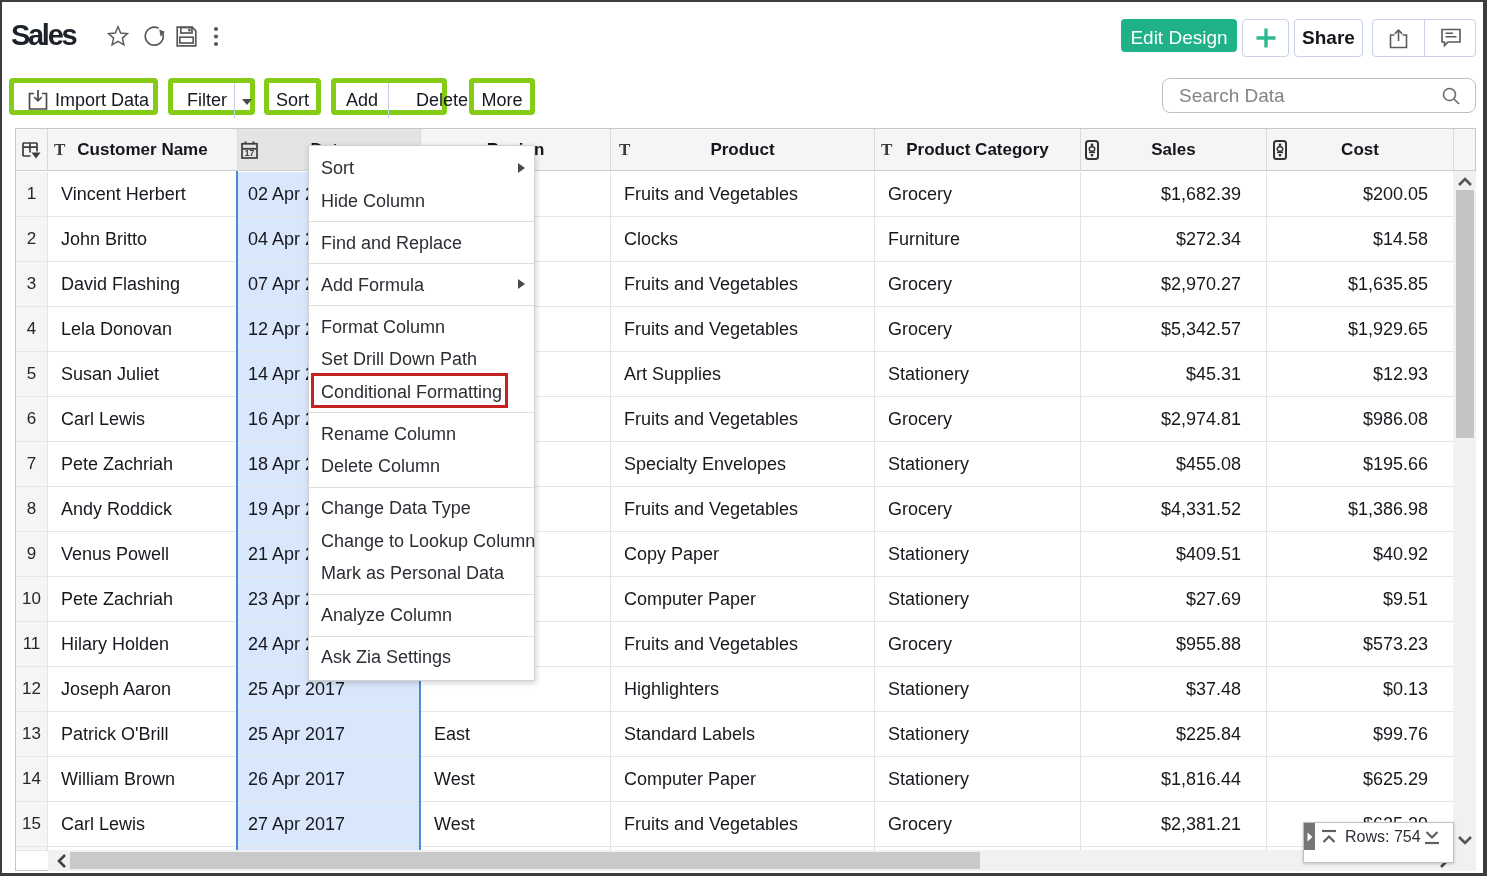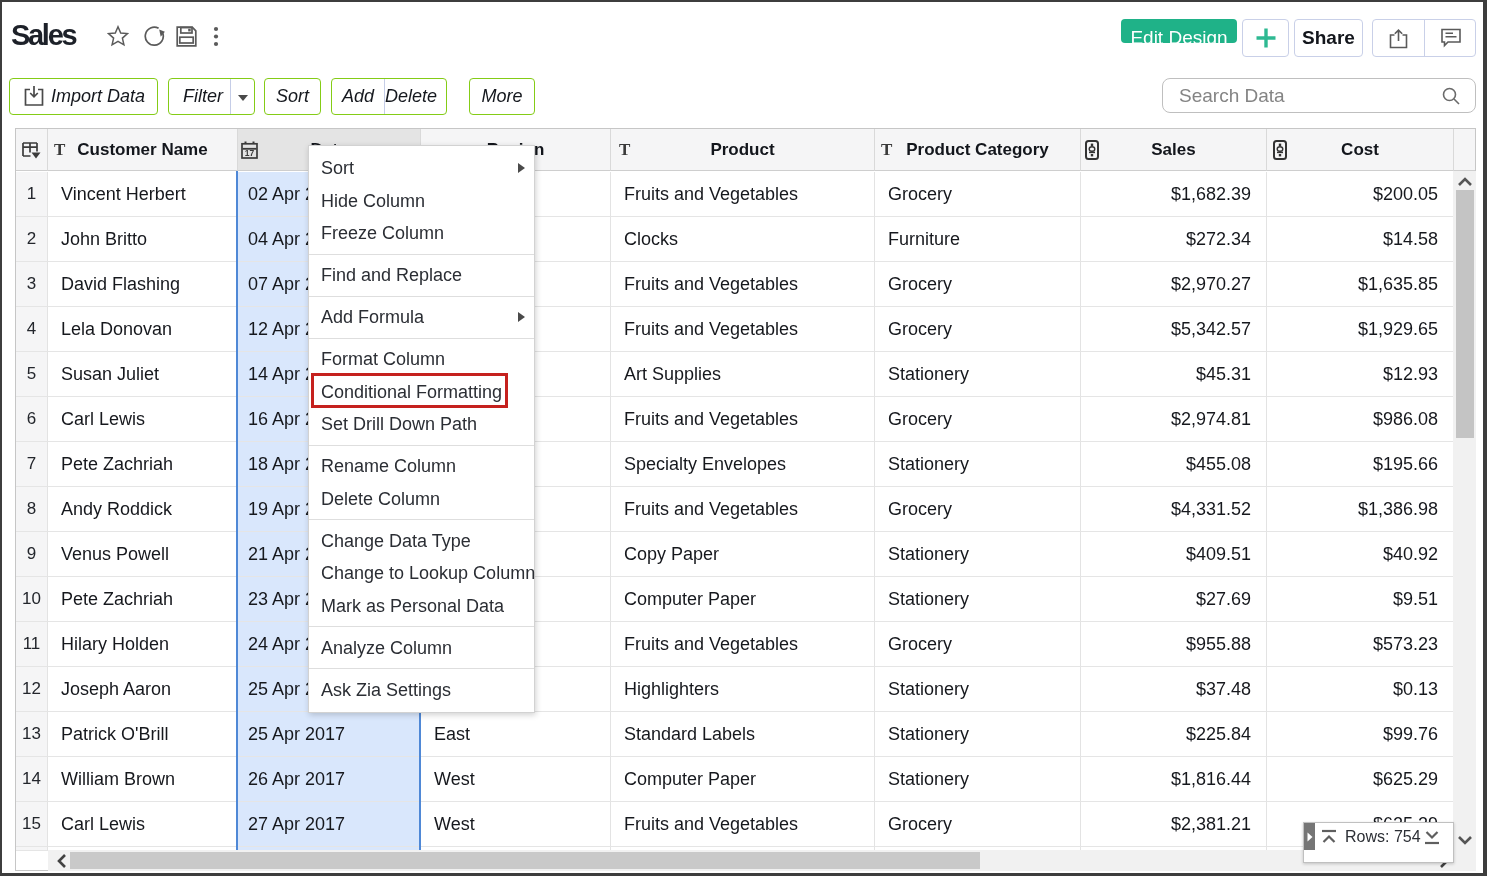--- a/index.html
+++ b/index.html
@@ -4,31 +4,31 @@
 <style>
 * { margin:0; padding:0; box-sizing:border-box; }
 html,body { width:1487px; height:876px; background:#fff; font-family:"Liberation Sans", sans-serif; overflow:hidden; }
 #page { position:absolute; left:0; top:0; width:1487px; height:876px; background:#fff; }
 #frame { position:absolute; left:0; top:0; width:1487px; height:876px;
   border-top:2px solid #3d3d3d; border-left:2px solid #3d3d3d; border-right:4px solid #3d3d3d; border-bottom:3px solid #3d3d3d; z-index:20; pointer-events:none; }
 .abs { position:absolute; }
 
 
 #title { left:11px; top:19px; font-size:29px; font-weight:bold; color:#1d2129; letter-spacing:-2.3px; }
-#btn-edit { left:1121px; top:19px; width:116px; height:24px; background:#1fb288; border-radius:4px;
+#btn-edit { left:1121px; top:19px; width:116px; height:33px; background:#1fb288; border-radius:4px;
   color:#fff; font-size:19px; text-align:center; line-height:38px; }
 .wbtn { background:#fff; border:1px solid #c9d0e8; border-radius:4px; height:38px; top:19px; }
 #btn-plus { left:1242px; width:47px; }
 #btn-share { left:1294px; width:69px; color:#13161c; font-size:19px; font-weight:bold; text-align:center; line-height:36px; }
 #btn-icons { left:1372px; width:104px; }
 #btn-icons .div { position:absolute; left:51px; top:0px; width:1px; height:36px; background:#c9d0e8; }
 
 
-.tbtn { top:78px; height:37px; background:#fff; border:1px solid #84cc16; border-radius:4px;
-  color:#15181e; font-size:18px; text-align:center; line-height:35px;font-style:italic; }
+.tbtn { top:78px; height:37px; background:#fff; border:5px solid #84cc16; border-radius:4px;
+  color:#15181e; font-size:18px; text-align:center; line-height:35px; }
 #b-import { left:9px; width:149px; text-align:left; padding-left:41px; }
 #b-filter { left:168px; width:87px; text-align:left; padding-left:14px; }
 #b-filter .div { position:absolute; left:61px; top:0; width:1px; height:35px; background:#c5cde7; }
 #b-filter .caret { position:absolute; left:69px; top:16px; width:0; height:0; border-left:5px solid transparent; border-right:5px solid transparent; border-top:6px solid #4a4a4a; }
 #b-sort { left:264px; width:57px; }
 #b-adddel { left:331px; width:116px; }
 #b-adddel .div { position:absolute; left:52px; top:0; width:1px; height:35px; background:#c5cde7; }
 #b-more { left:469px; width:66px; }
 #search { left:1162px; top:78px; width:314px; height:35px; border:1px solid #bfbfbf; border-radius:8px; }
 #search .ph { position:absolute; left:16px; top:6px; font-size:19px; color:#848484; }
@@ -39,21 +39,21 @@
 .hrow { position:absolute; left:0; top:0; width:1438px; height:42px; display:flex; }
 .hc { position:relative; background:#f5f5f6; border-right:1px solid #d9d9d9; border-bottom:1px solid #cecece;
   font-weight:bold; font-size:17px; color:#13161c; text-align:center; line-height:41px; }
 .row { position:absolute; left:0; width:1438px; height:45px; display:flex; }
 .cell { position:relative; background:#fff; border-right:1px solid #e3e3e3; border-bottom:1px solid #e5e5e5;
   font-size:18px; color:#16181d; line-height:44px; padding:0 13px; white-space:nowrap; overflow:hidden; }
 .c0 { width:32px; } .c1 { width:190px; } .c2 { width:183px; } .c3 { width:190px; }
 .c4 { width:264px; } .c5 { width:206px; } .c6 { width:186px; } .c7 { width:187px; }
 .num { background:#f5f5f6; text-align:center; padding:0; font-size:17px; color:#23262c; }
 .date { background:#d9e7fc; padding:0 10px; }
-.amt { text-align:right; padding-right:15px; }
+.amt { text-align:right; padding-right:25px; }
 .hdate { background:#e4e4e4; }
 #bluleft { left:236px; top:171px; width:2px; height:679px; background:#4f88d6; }
 #blurite { left:419px; top:171px; width:2px; height:679px; background:#4f88d6; }
 
 
 #vsb { left:1453px; top:171px; width:23px; height:679px; background:#f1f1f1; }
 #vthumb { left:1456px; top:190px; width:18px; height:248px; background:#c4c4c4; }
 #hsb { left:48px; top:850px; width:1428px; height:21px; background:#f1f1f1; }
 #hthumb { left:70px; top:852px; width:910px; height:17px; background:#c9c9c9; }
 
@@ -116,21 +116,21 @@
 
   <div class="abs tbtn" id="b-import"><svg style="position:absolute;left:13px;top:6px" width="22" height="22" viewBox="0 0 22 22" fill="none" stroke="#4a4a4a" stroke-width="1.7">
         <path d="M7 4.5 H2.5 V20 H19.5 V4.5 H15"></path>
         <path d="M11 1 V11.5 M7.2 8 L11 11.8 L14.8 8"></path>
       </svg>Import Data</div>
   <div class="abs tbtn" id="b-filter">Filter<div class="div"></div><div class="caret"></div></div>
   <div class="abs tbtn" id="b-sort">Sort</div>
   <div class="abs tbtn" id="b-adddel">
       <span style="position:absolute;left:0;top:0;width:52px;text-align:center;">Add</span>
       <div class="div"></div>
-      <span style="position:absolute;left:53px;top:0;width:79px;text-align:left;">Delete</span>
+      <span style="position:absolute;left:53px;top:0;width:79px;text-align:right;">Delete</span>
     </div>
   <div class="abs tbtn" id="b-more">More</div>
   <div class="abs" id="search">
       <span class="ph">Search Data</span>
     <svg style="position:absolute;right:14px;top:7px" width="20" height="20" viewBox="0 0 20 20" fill="none" stroke="#6a6a6a" stroke-width="1.6">
         <circle cx="8.5" cy="8.5" r="6"></circle>
         <path d="M13 13 L18 18"></path>
       </svg>
   </div>
 
@@ -349,29 +349,28 @@
   <svg class="abs" style="left:56px;top:853px" width="12" height="16" viewBox="0 0 12 16" fill="none" stroke="#424242" stroke-width="2.6">
       <path d="M9 2 L3 8 L9 14"></path>
     </svg>
   <svg class="abs" style="left:1438px;top:853px" width="12" height="16" viewBox="0 0 12 16" fill="none" stroke="#424242" stroke-width="2.6">
       <path d="M3 2 L9 8 L3 14"></path>
     </svg>
 
   <div class="abs" id="menu">
     <div class="mi">Sort<div class="sub"></div></div>
     <div class="mi">Hide Column</div>
-    <div class="mi">Freeze Column</div>
     <div class="msep"></div>
     <div class="mi">Find and Replace</div>
     <div class="msep"></div>
     <div class="mi">Add Formula<div class="sub"></div></div>
     <div class="msep"></div>
     <div class="mi">Format Column</div>
+    <div class="mi">Set Drill Down Path</div>
     <div class="mi">Conditional Formatting</div>
-    <div class="mi">Set Drill Down Path</div>
     <div class="msep"></div>
     <div class="mi">Rename Column</div>
     <div class="mi">Delete Column</div>
     <div class="msep"></div>
     <div class="mi">Change Data Type</div>
     <div class="mi">Change to Lookup Column</div>
     <div class="mi">Mark as Personal Data</div>
     <div class="msep"></div>
     <div class="mi">Analyze Column</div>
     <div class="msep"></div>

